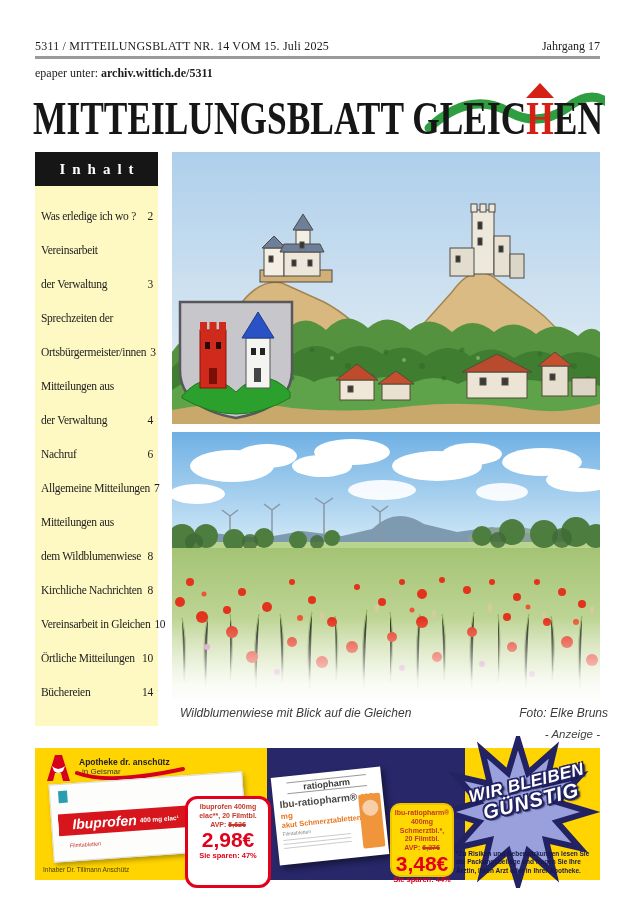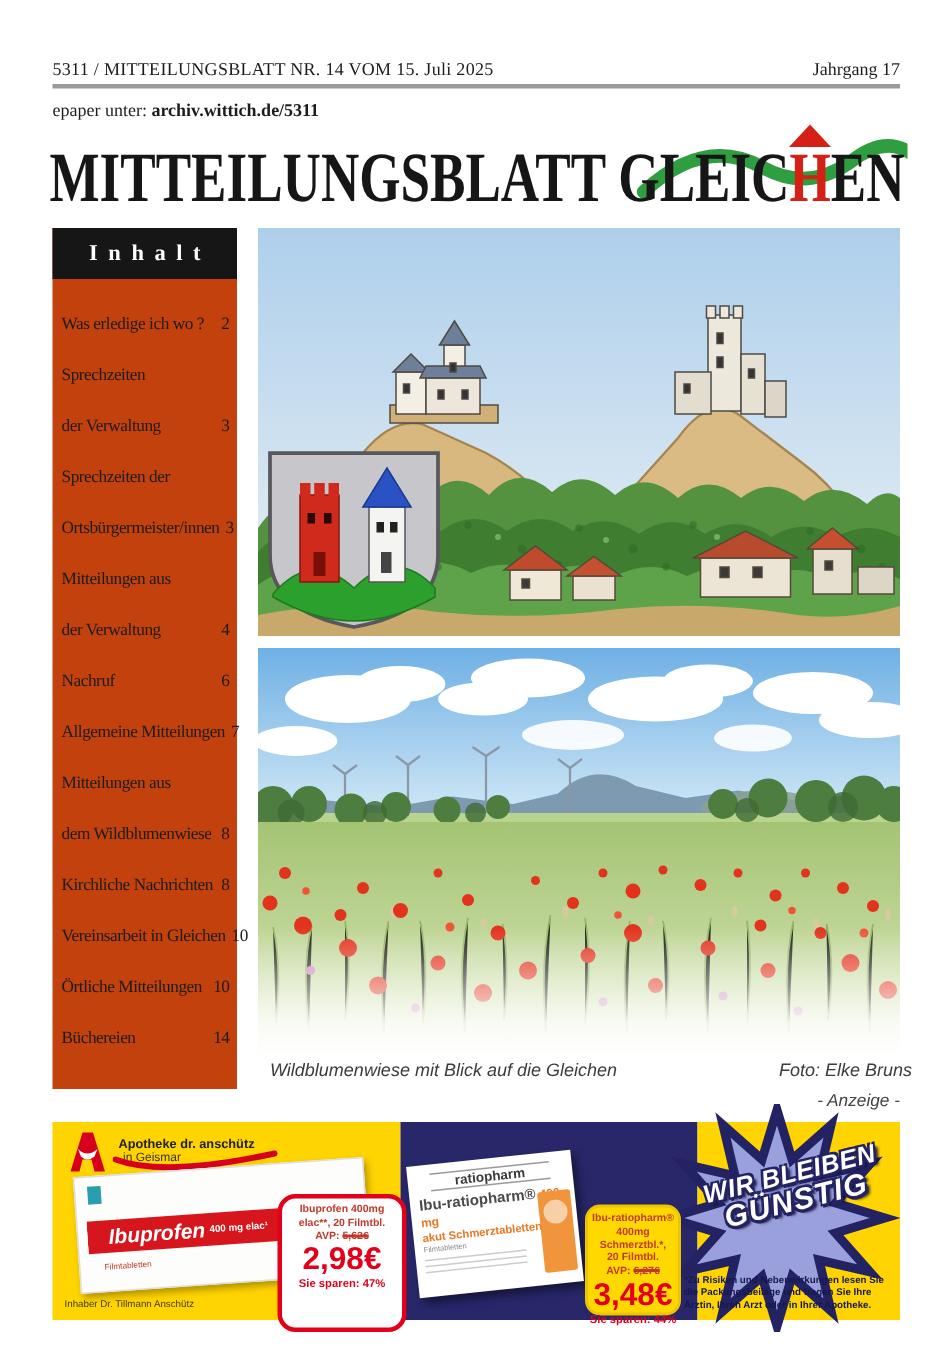--- a/index.html
+++ b/index.html
@@ -11,21 +11,21 @@
   .hdr-left{left:35px;top:39px;font-size:12px;letter-spacing:.2px;text-align:center;}
   .hdr-right{right:25px;top:39px;font-size:12px;}
   .hdr-rule{left:35px;top:56px;width:565px;height:3px;background:#9a9a9a;}
   .epaper{left:35px;top:66px;font-size:12px;}
   .epaper b{font-weight:bold;}
 
   
   .masthead{left:33px;top:82px;width:572px;height:66px;}
 
   
-  .toc{left:35px;top:152px;width:123px;height:574px;background:#c2410c;}
+  .toc{left:35px;top:152px;width:123px;height:574px;background:#fef9c3;}
   .toc-head{height:34px;background:#161616;color:#fff;display:flex;align-items:center;justify-content:center;
             font-weight:bold;font-size:15px;letter-spacing:7px;padding-left:7px;box-sizing:border-box;}
   .toc-body{display:flex;flex-direction:column;justify-content:space-between;
             padding:24px 5px 14px 6px;height:526px;box-sizing:border-box;}
   .toc-row{display:flex;justify-content:space-between;align-items:baseline;
            font-size:11.5px;letter-spacing:-.3px;white-space:nowrap;}
   .toc-page{margin-left:4px;}
 
   
   .castle{left:172px;top:152px;width:428px;height:272px;}
@@ -115,21 +115,21 @@
   </svg>
 
   <div class="abs toc">
     <div class="toc-head">Inhalt</div>
     <div class="toc-body">
       <div class="toc-row">
           <span>Was erledige ich wo ?</span>
           <span class="toc-page">2</span>
         </div>
       <div class="toc-row">
-          <span>Sprechzeiten</span>
+          <span>Vereinsarbeit</span>
           <span class="toc-page"></span>
         </div>
       <div class="toc-row">
           <span>der Verwaltung</span>
           <span class="toc-page">3</span>
         </div>
       <div class="toc-row">
           <span>Sprechzeiten der</span>
           <span class="toc-page"></span>
         </div>

